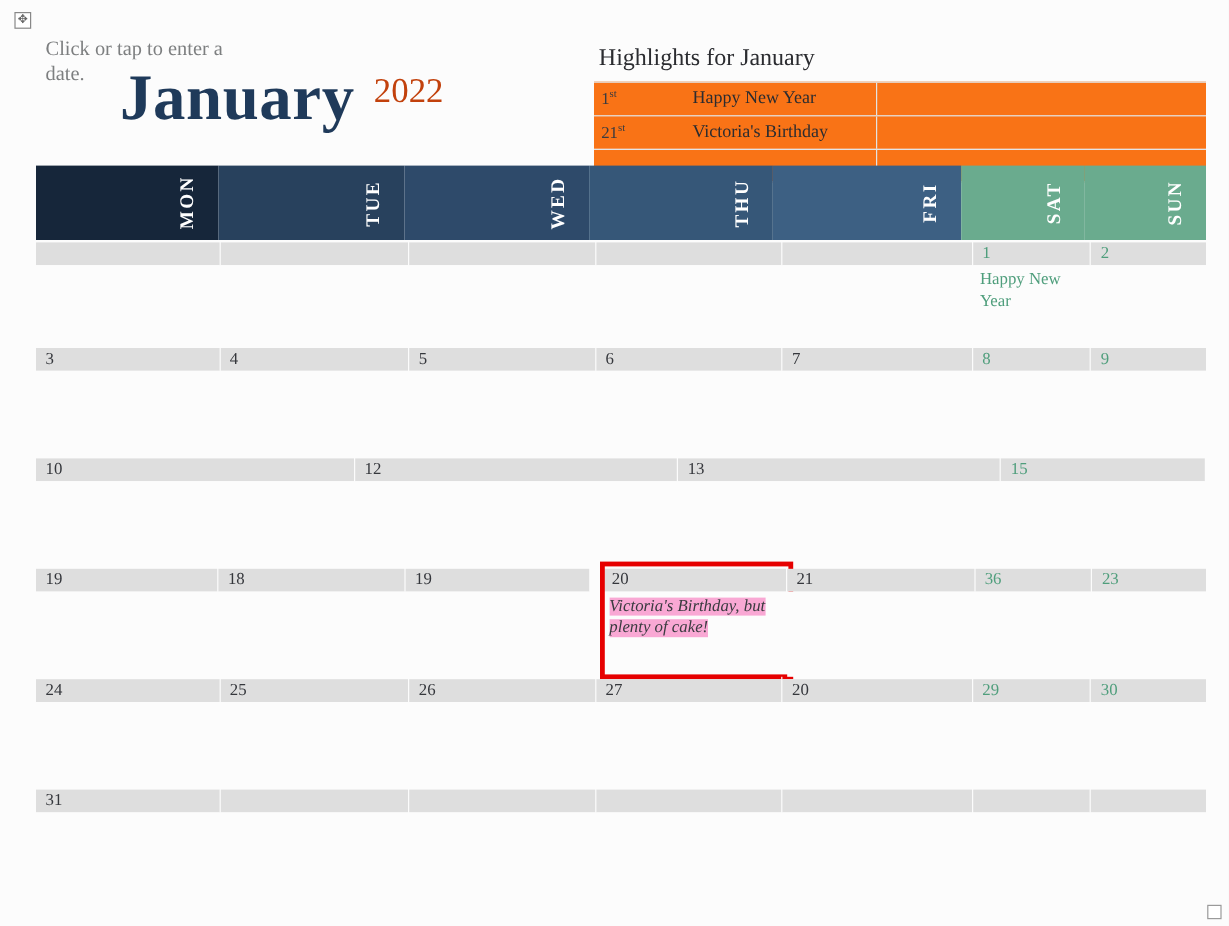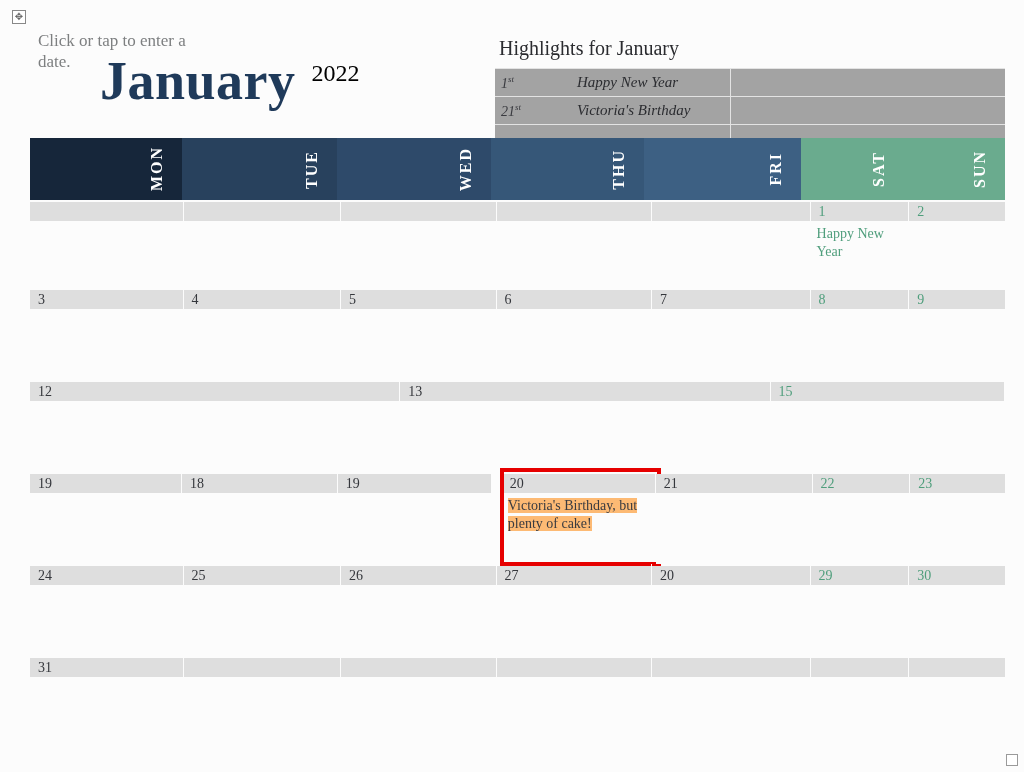--- a/index.html
+++ b/index.html
@@ -2,24 +2,24 @@
 <html><head>
 <meta charset="utf-8">
 <style>
   * { box-sizing: border-box; margin: 0; padding: 0; }
   html, body { width: 1024px; height: 772px; font-family: Georgia, 'Times New Roman', serif; background: #f4f4f4; color: #333; }
   .page { position: relative; width: 1024px; height: 772px; background: #fcfcfc; }
   .anchor { position: absolute; left: 12px; top: 10px; width: 14px; height: 14px; border: 1px solid #888; font-size: 10px; line-height: 12px; text-align: center; color: #666; background: #fff; }
   .date-placeholder { position: absolute; left: 38px; top: 30px; width: 150px; font-size: 17px; color: #7d7f80; line-height: 1.25; }
   .title-wrap { position: absolute; left: 100px; top: 50px; }
   .title-month { font-size: 54px; font-weight: 900; color: #1f3a5a; letter-spacing: 0.5px; font-family: Liberation Serif, serif; display: inline-block; }
-  .title-year { font-size: 24px; color: #000000; margin-left: 12px; vertical-align: top; position: relative; top: 10px; }
+  .title-year { font-size: 29px; color: #c2410c; margin-left: 12px; vertical-align: top; position: relative; top: 10px; }
   .highlights { position: absolute; left: 495px; top: 33px; width: 510px; }
   .highlights-title { font-size: 20px; color: #2b2c30; padding: 4px 4px 8px 4px; }
-  .hl-row { display: flex; border-top: 1px solid #e3e3e3; height: 28px; align-items: center; background: #a3a3a3; font-style: italic; }
+  .hl-row { display: flex; border-top: 1px solid #e3e3e3; height: 28px; align-items: center; background: #f97316; }
   .hl-row:last-child { border-bottom: 1px solid #e3e3e3; }
   .hl-date { width: 80px; padding-left: 6px; font-size: 14px; color: #3a3b40; }
   .hl-date sup { font-size: 9px; }
   .hl-event { flex: 1; padding-left: 2px; font-size: 15px; color: #2b2c30; }
   .hl-right { width: 275px; border-left: 1px solid #e3e3e3; height: 100%; }
   .cal { position: absolute; left: 30px; top: 138px; width: 975px; }
   .dayhead { display: flex; height: 62px; }
   .dh { flex-basis: 0; color: #fff; font-weight: 700; letter-spacing: 2px; display: flex; align-items: center; justify-content: flex-end; padding-right: 16px; }
   .dh span { writing-mode: vertical-rl; transform: rotate(180deg); font-size: 16px; font-family: Georgia, serif; }
   .dh.mon { flex-grow: 153; background: #16263a; }
@@ -38,21 +38,21 @@
   .daycell.thu { flex-grow: 155; }
   .daycell.fri { flex-grow: 158; }
   .daycell.sat { flex-grow: 98; }
   .daycell.sun { flex-grow: 96; border-right: none; }
   .numstrip { height: 19px; background: #dedede; padding-left: 8px; font-size: 14px; color: #35373c; display: flex; align-items: center; margin-top: 2px; }
   .numstrip.weekend { color: #4f9e7c; }
   .body { height: 71px; background: #fcfcfc; padding: 4px 6px 2px 6px; font-size: 14px; line-height: 1.25; color: #3a3b40; }
   .week.first .body { height: 67px; }
   .body.weekend { color: #4f9e7c; }
   .sel { position: absolute; border: 4px solid #e60000; pointer-events: none; }
-  .sel-text { background: #fdba74; display: inline; }
+  .sel-text { background: #f9a8d4; display: inline; font-style: italic; }
   .resize-sq { position: absolute; right: 6px; bottom: 6px; width: 12px; height: 12px; border: 1px solid #9a9a9a; background: #fff; }
 </style>
 </head>
 <body>
 
 <div class="page">
   <div class="anchor">✥</div>
   <div class="date-placeholder">Click or tap to enter a date.</div>
   <div class="title-wrap">
     <span class="title-month">January</span>
@@ -157,20 +157,24 @@
           <div class="daycell sat">
             <div class="numstrip weekend">8</div>
             <div class="body weekend"></div>
           </div>
           <div class="daycell sun">
             <div class="numstrip weekend">9</div>
             <div class="body weekend"></div>
           </div>
         </div>
         <div class="week">
+          <div class="daycell mon">
+            <div class="numstrip">10</div>
+            <div class="body"></div>
+          </div>
           <div class="daycell wed">
             <div class="numstrip">12</div>
             <div class="body"></div>
           </div>
           <div class="daycell thu">
             <div class="numstrip">13</div>
             <div class="body"></div>
           </div>
           <div class="daycell sat">
             <div class="numstrip weekend">15</div>
@@ -193,21 +197,21 @@
           <div class="daycell thu" style="position: relative; margin-left: 10px;">
             <div class="numstrip">20</div>
             <div class="body"><span class="sel-text">Victoria's Birthday, but plenty of cake!</span></div>
             <div class="sel" style="inset: -4px -6px -2px -2px;"></div>
           </div>
           <div class="daycell fri">
             <div class="numstrip">21</div>
             <div class="body"></div>
           </div>
           <div class="daycell sat">
-            <div class="numstrip weekend">22</div>
+            <div class="numstrip weekend">36</div>
             <div class="body weekend"></div>
           </div>
           <div class="daycell sun">
             <div class="numstrip weekend">23</div>
             <div class="body weekend"></div>
           </div>
         </div>
         <div class="week">
           <div class="daycell mon">
             <div class="numstrip">24</div>

